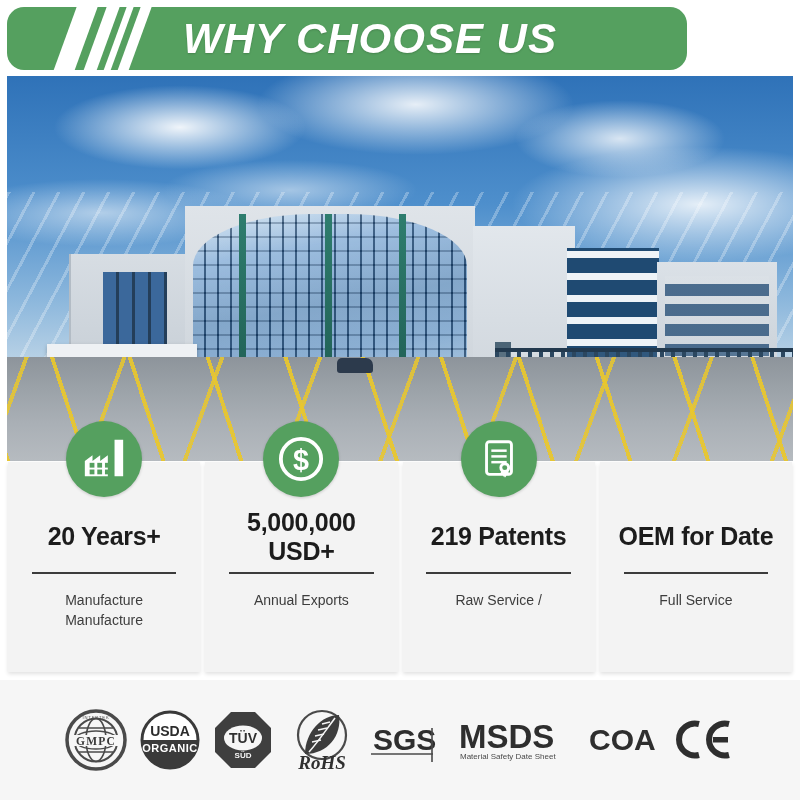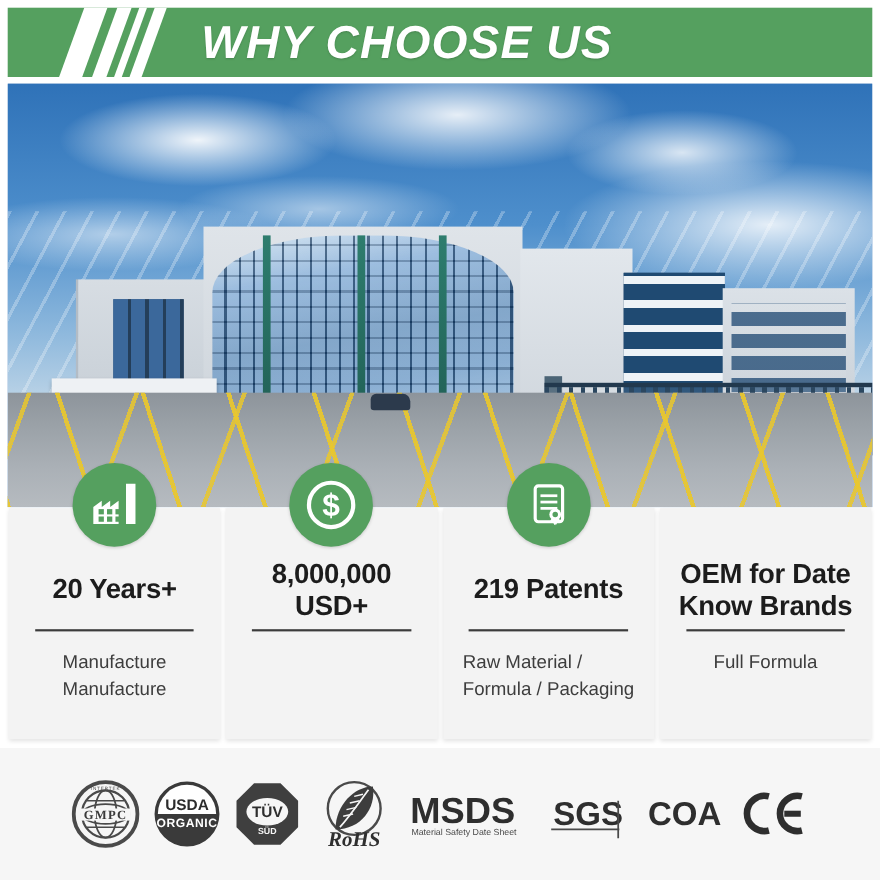--- a/index.html
+++ b/index.html
@@ -14,23 +14,24 @@
   .poster {
     position: relative;
     width: 800px; height: 800px;
     background: #ffffff;
     padding: 7px;
   }
 
   
   .header-banner {
     position: relative;
-    width: 786px; height: 63px;
+    width: 680px; height: 63px;
     background: #55a05f;
     overflow: hidden;
+    border-radius: 17px;
   }
   .stripe {
     position: absolute;
     top: -14px;
     height: 92px;
     background: #ffffff;
     transform: skewX(-20deg);
   }
   .stripe.s1 { left: 58px;  width: 21px; }
   .stripe.s2 { left: 88px;  width: 13px; }
@@ -223,23 +224,23 @@
     letter-spacing: -.3px;
     min-height: 62px;
     display: flex; align-items: center; justify-content: center;
   }
   .card-rule {
     width: 84%; height: 2px;
     background: #3b3b3b;
     margin: 4px 0 16px;
   }
   .card-label {
-    font-size: 17px;
+    font-size: 14px;
     color: #3d3d3d;
-    text-align: left;
+    text-align: right;
     line-height: 1.45;
   }
 
   
   .certs {
     position: absolute;
     left: 0; top: 680px;
     width: 800px; height: 120px;
     background: #f6f6f6;
     display: flex;
@@ -316,54 +317,54 @@
     </div>
 
     <div class="card">
       <div class="card-icon">
         <svg viewBox="0 0 48 48" aria-hidden="true">
           <circle cx="24" cy="24" r="21" fill="none" stroke="#ffffff" stroke-width="4"></circle>
           <text x="24" y="35" text-anchor="middle" font-family="Liberation Sans, sans-serif" font-size="30" font-weight="bold" fill="#ffffff">$</text>
         </svg>
       </div>
       <div class="card-value">
-        <span><span>8,000,000</span><br>
+        <span><span>5,000,000</span><br>
         <span>USD+</span></span>
       </div>
       <div class="card-rule"></div>
+      <div class="card-label">Annual Exports</div>
     </div>
 
     <div class="card">
       <div class="card-icon">
         <svg viewBox="0 0 48 48" aria-hidden="true">
           <rect x="11" y="6" width="26" height="34" rx="3" fill="none" stroke="#ffffff" stroke-width="3"></rect>
           <rect x="16" y="14" width="16" height="2.6" fill="#ffffff"></rect>
           <rect x="16" y="20" width="16" height="2.6" fill="#ffffff"></rect>
           <rect x="16" y="26" width="16" height="2.6" fill="#ffffff"></rect>
           <path d="M27 36l-2.6 4.8 3.4-.6 1.6 3.2 2.6-5.2z" fill="#ffffff"></path>
           <path d="M33 36l2.6 4.8-3.4-.6-1.6 3.2-2.6-5.2z" fill="#ffffff"></path>
           <circle cx="30" cy="33" r="5.6" fill="#ffffff"></circle>
           <circle cx="30" cy="33" r="2.6" fill="#55a05f"></circle>
         </svg>
       </div>
       <div class="card-value">219 Patents</div>
       <div class="card-rule"></div>
       <div class="card-label">
-        <span>Raw Material /</span><br>
-        <span>Formula / Packaging</span>
+        <span>Raw Service /</span><br>
       </div>
     </div>
 
     <div class="card">
       <div class="card-value">
         <span><span>OEM for Date</span><br>
-        <span>Know Brands</span></span>
+        </span>
       </div>
       <div class="card-rule"></div>
-      <div class="card-label">Full Formula</div>
+      <div class="card-label">Full Service</div>
     </div>
   </div>
 
   <div class="certs">
 
     <div class="cert">
       <svg width="62" height="62" viewBox="0 0 62 62" aria-hidden="true">
         <circle cx="31" cy="31" r="29" fill="none" stroke="#4a4a4a" stroke-width="3.5"></circle>
         <circle cx="31" cy="31" r="21.5" fill="none" stroke="#4a4a4a" stroke-width="2"></circle>
         <ellipse cx="31" cy="31" rx="21.5" ry="9" fill="none" stroke="#4a4a4a" stroke-width="1.6"></ellipse>
@@ -400,35 +401,35 @@
       <svg width="74" height="66" viewBox="0 0 74 66" aria-hidden="true">
         <circle cx="37" cy="28" r="24" fill="none" stroke="#4a4a4a" stroke-width="2.2"></circle>
         <path d="M20 47C20 25 37 8 54 8c3 20-11 39-34 39z" fill="#3d3d3d"></path>
         <path d="M50 11C41 23 33 35 24 45" stroke="#f6f6f6" stroke-width="1.6" fill="none"></path>
         <path d="M45 15l-8 2 M42 21l-9 2 M39 27l-9 2 M36 33l-9 2" stroke="#f6f6f6" stroke-width="1.3"></path>
         <text x="37" y="62" text-anchor="middle" font-family="Liberation Serif, serif" font-size="19" font-weight="bold" font-style="italic" fill="#2f2f2f">RoHS</text>
       </svg>
     </div>
 
     <div class="cert">
-      <svg width="118" height="52" viewBox="0 0 118 52" aria-hidden="true">
-        <text x="2" y="34" font-family="Liberation Sans, sans-serif" font-size="33" font-weight="bold" fill="#2e2e2e">MSDS</text>
-        <text x="3" y="45" font-family="Liberation Sans, sans-serif" font-size="8" fill="#4a4a4a">Material Safety Date Sheet</text>
-      </svg>
-    </div>
-
-    <div class="cert">
       <svg width="74" height="52" viewBox="0 0 74 52" aria-hidden="true">
         <text x="2" y="36" font-family="Liberation Sans, sans-serif" font-size="30" font-weight="bold" fill="#2e2e2e">SGS</text>
         <line x1="0" y1="40" x2="62" y2="40" stroke="#4a4a4a" stroke-width="1.6"></line>
         <line x1="61" y1="14" x2="61" y2="48" stroke="#4a4a4a" stroke-width="1.6"></line>
       </svg>
     </div>
 
     <div class="cert">
+      <svg width="118" height="52" viewBox="0 0 118 52" aria-hidden="true">
+        <text x="2" y="34" font-family="Liberation Sans, sans-serif" font-size="33" font-weight="bold" fill="#2e2e2e">MSDS</text>
+        <text x="3" y="45" font-family="Liberation Sans, sans-serif" font-size="8" fill="#4a4a4a">Material Safety Date Sheet</text>
+      </svg>
+    </div>
+
+    <div class="cert">
       <svg width="74" height="52" viewBox="0 0 74 52" aria-hidden="true">
         <text x="2" y="36" font-family="Liberation Sans, sans-serif" font-size="30" font-weight="bold" fill="#2e2e2e">COA</text>
       </svg>
     </div>
 
     <div class="cert">
       <svg width="62" height="52" viewBox="0 0 62 52" aria-hidden="true">
         <path d="M26 10a16 16 0 1 0 0 31" fill="none" stroke="#2e2e2e" stroke-width="6"></path>
         <path d="M56 10a16 16 0 1 0 0 31" fill="none" stroke="#2e2e2e" stroke-width="6"></path>
         <rect x="40" y="23" width="15" height="5.5" fill="#2e2e2e"></rect>

